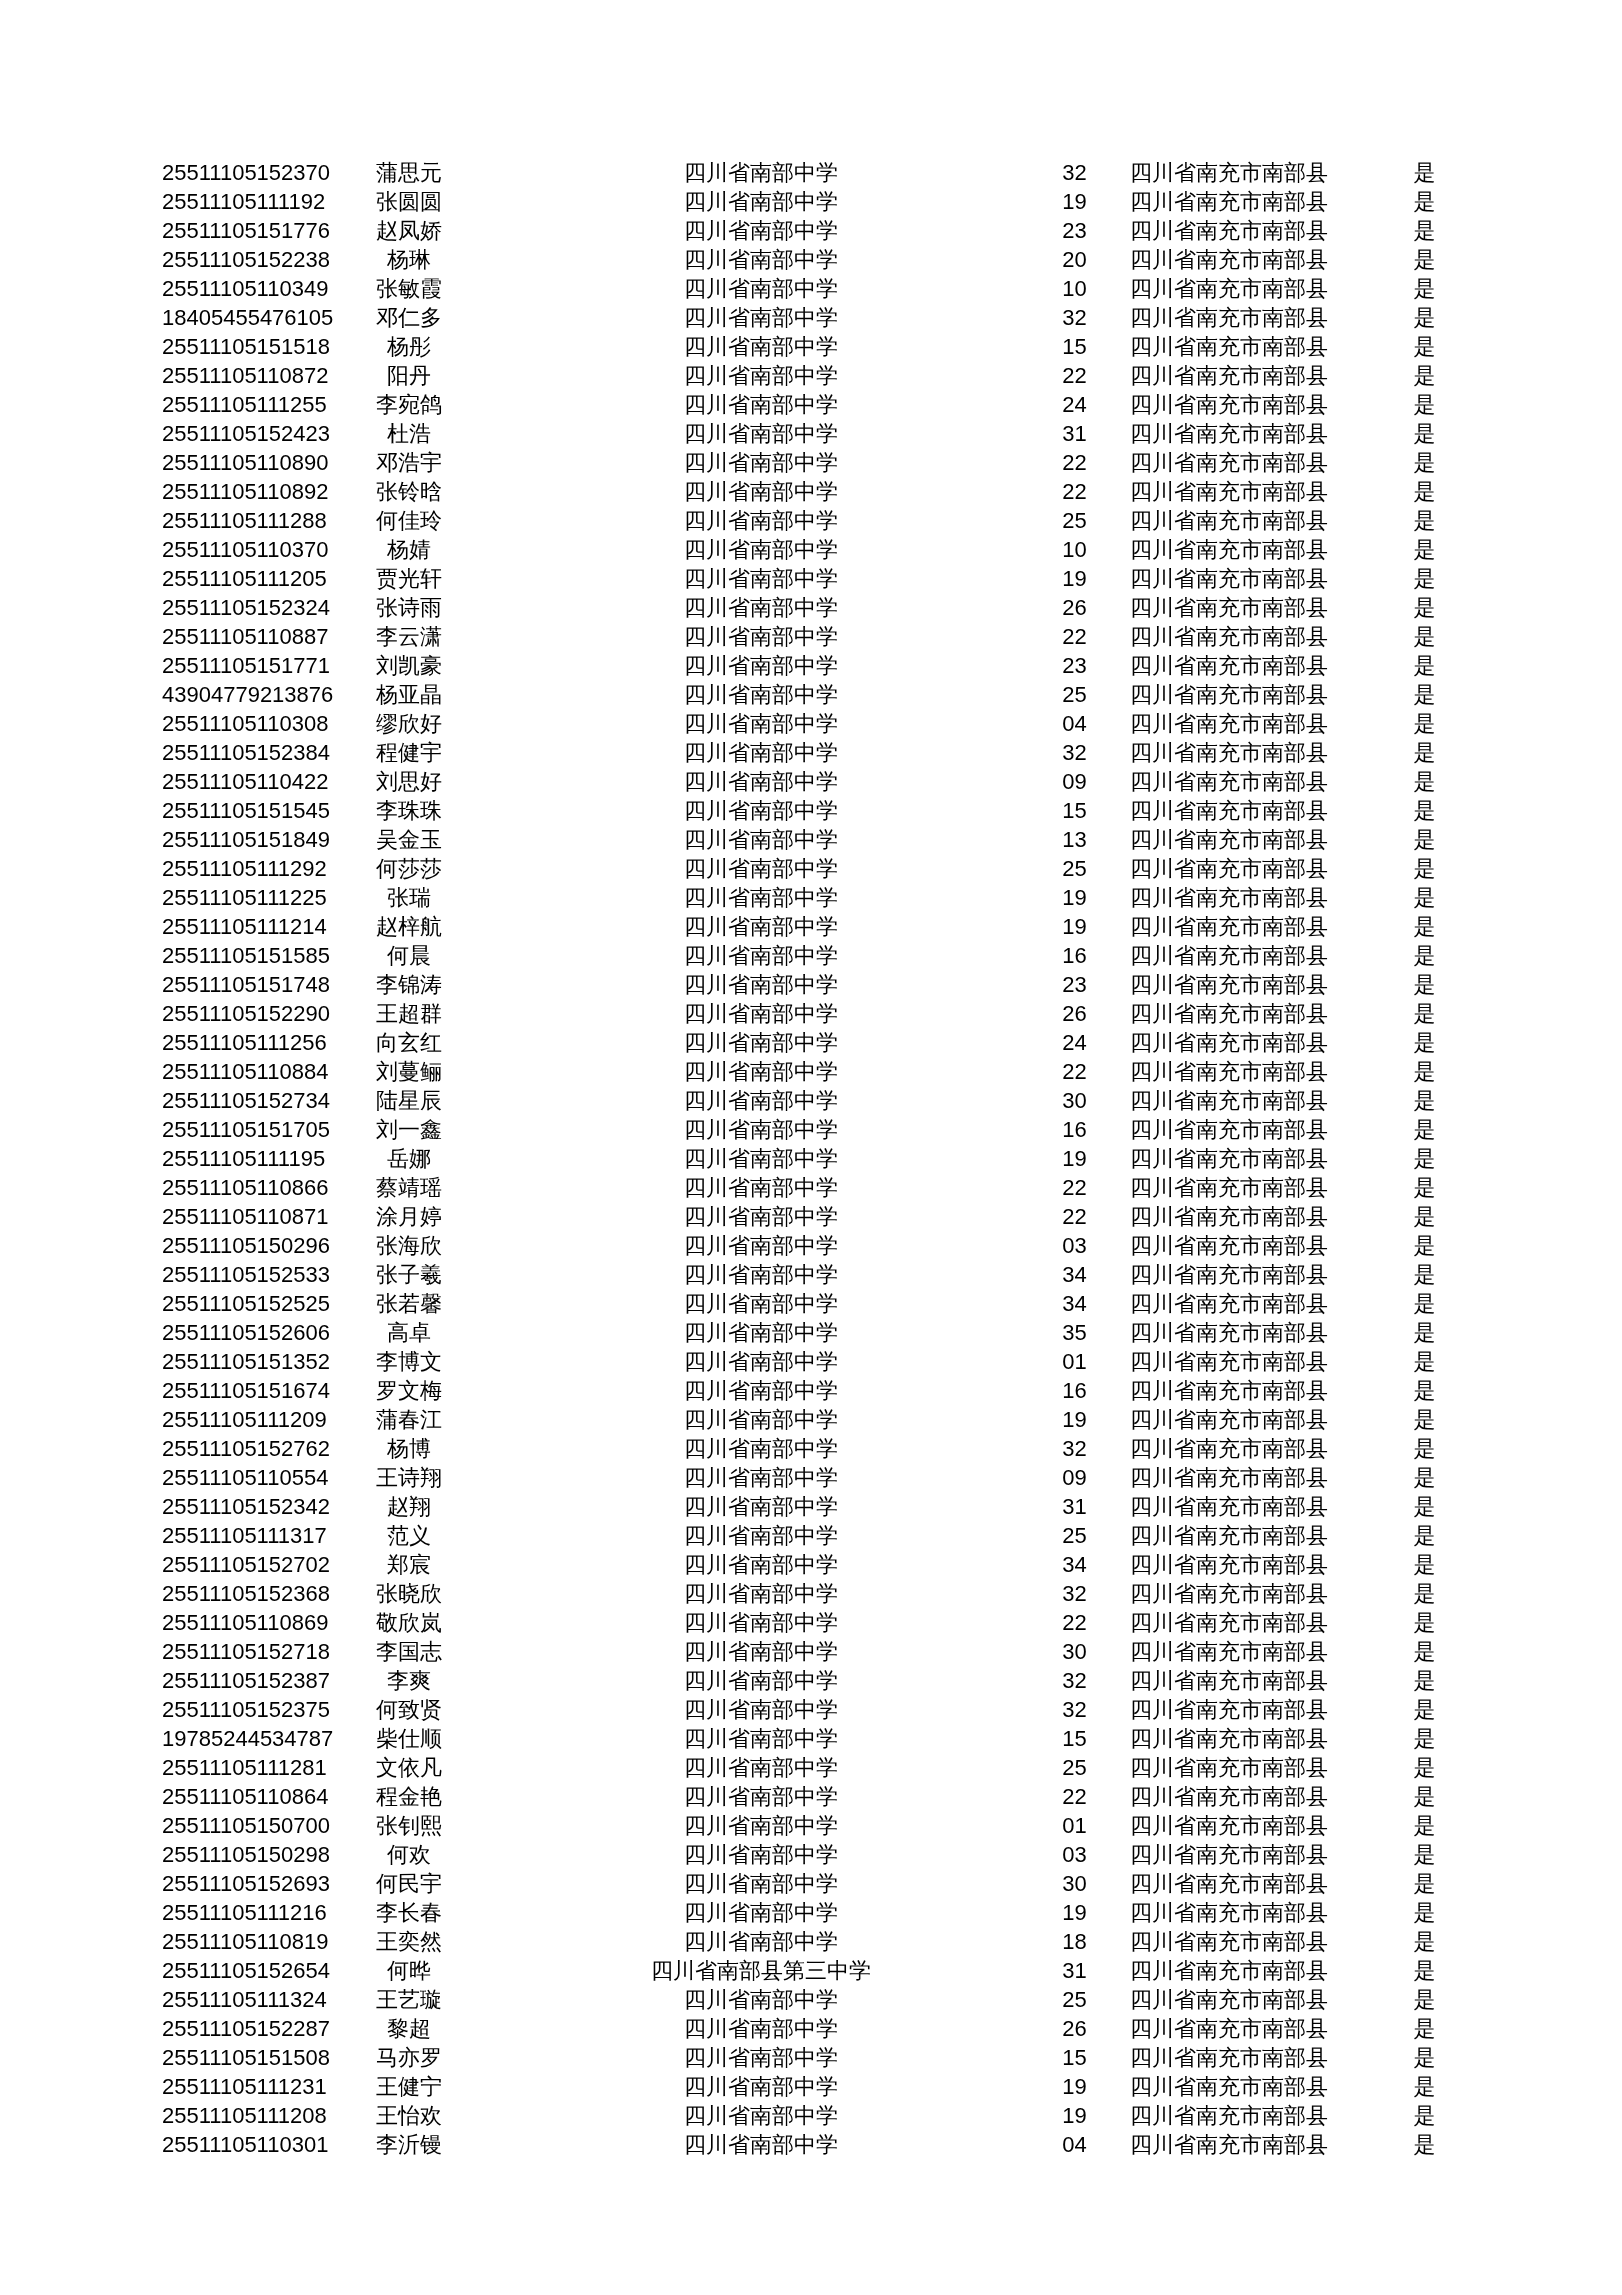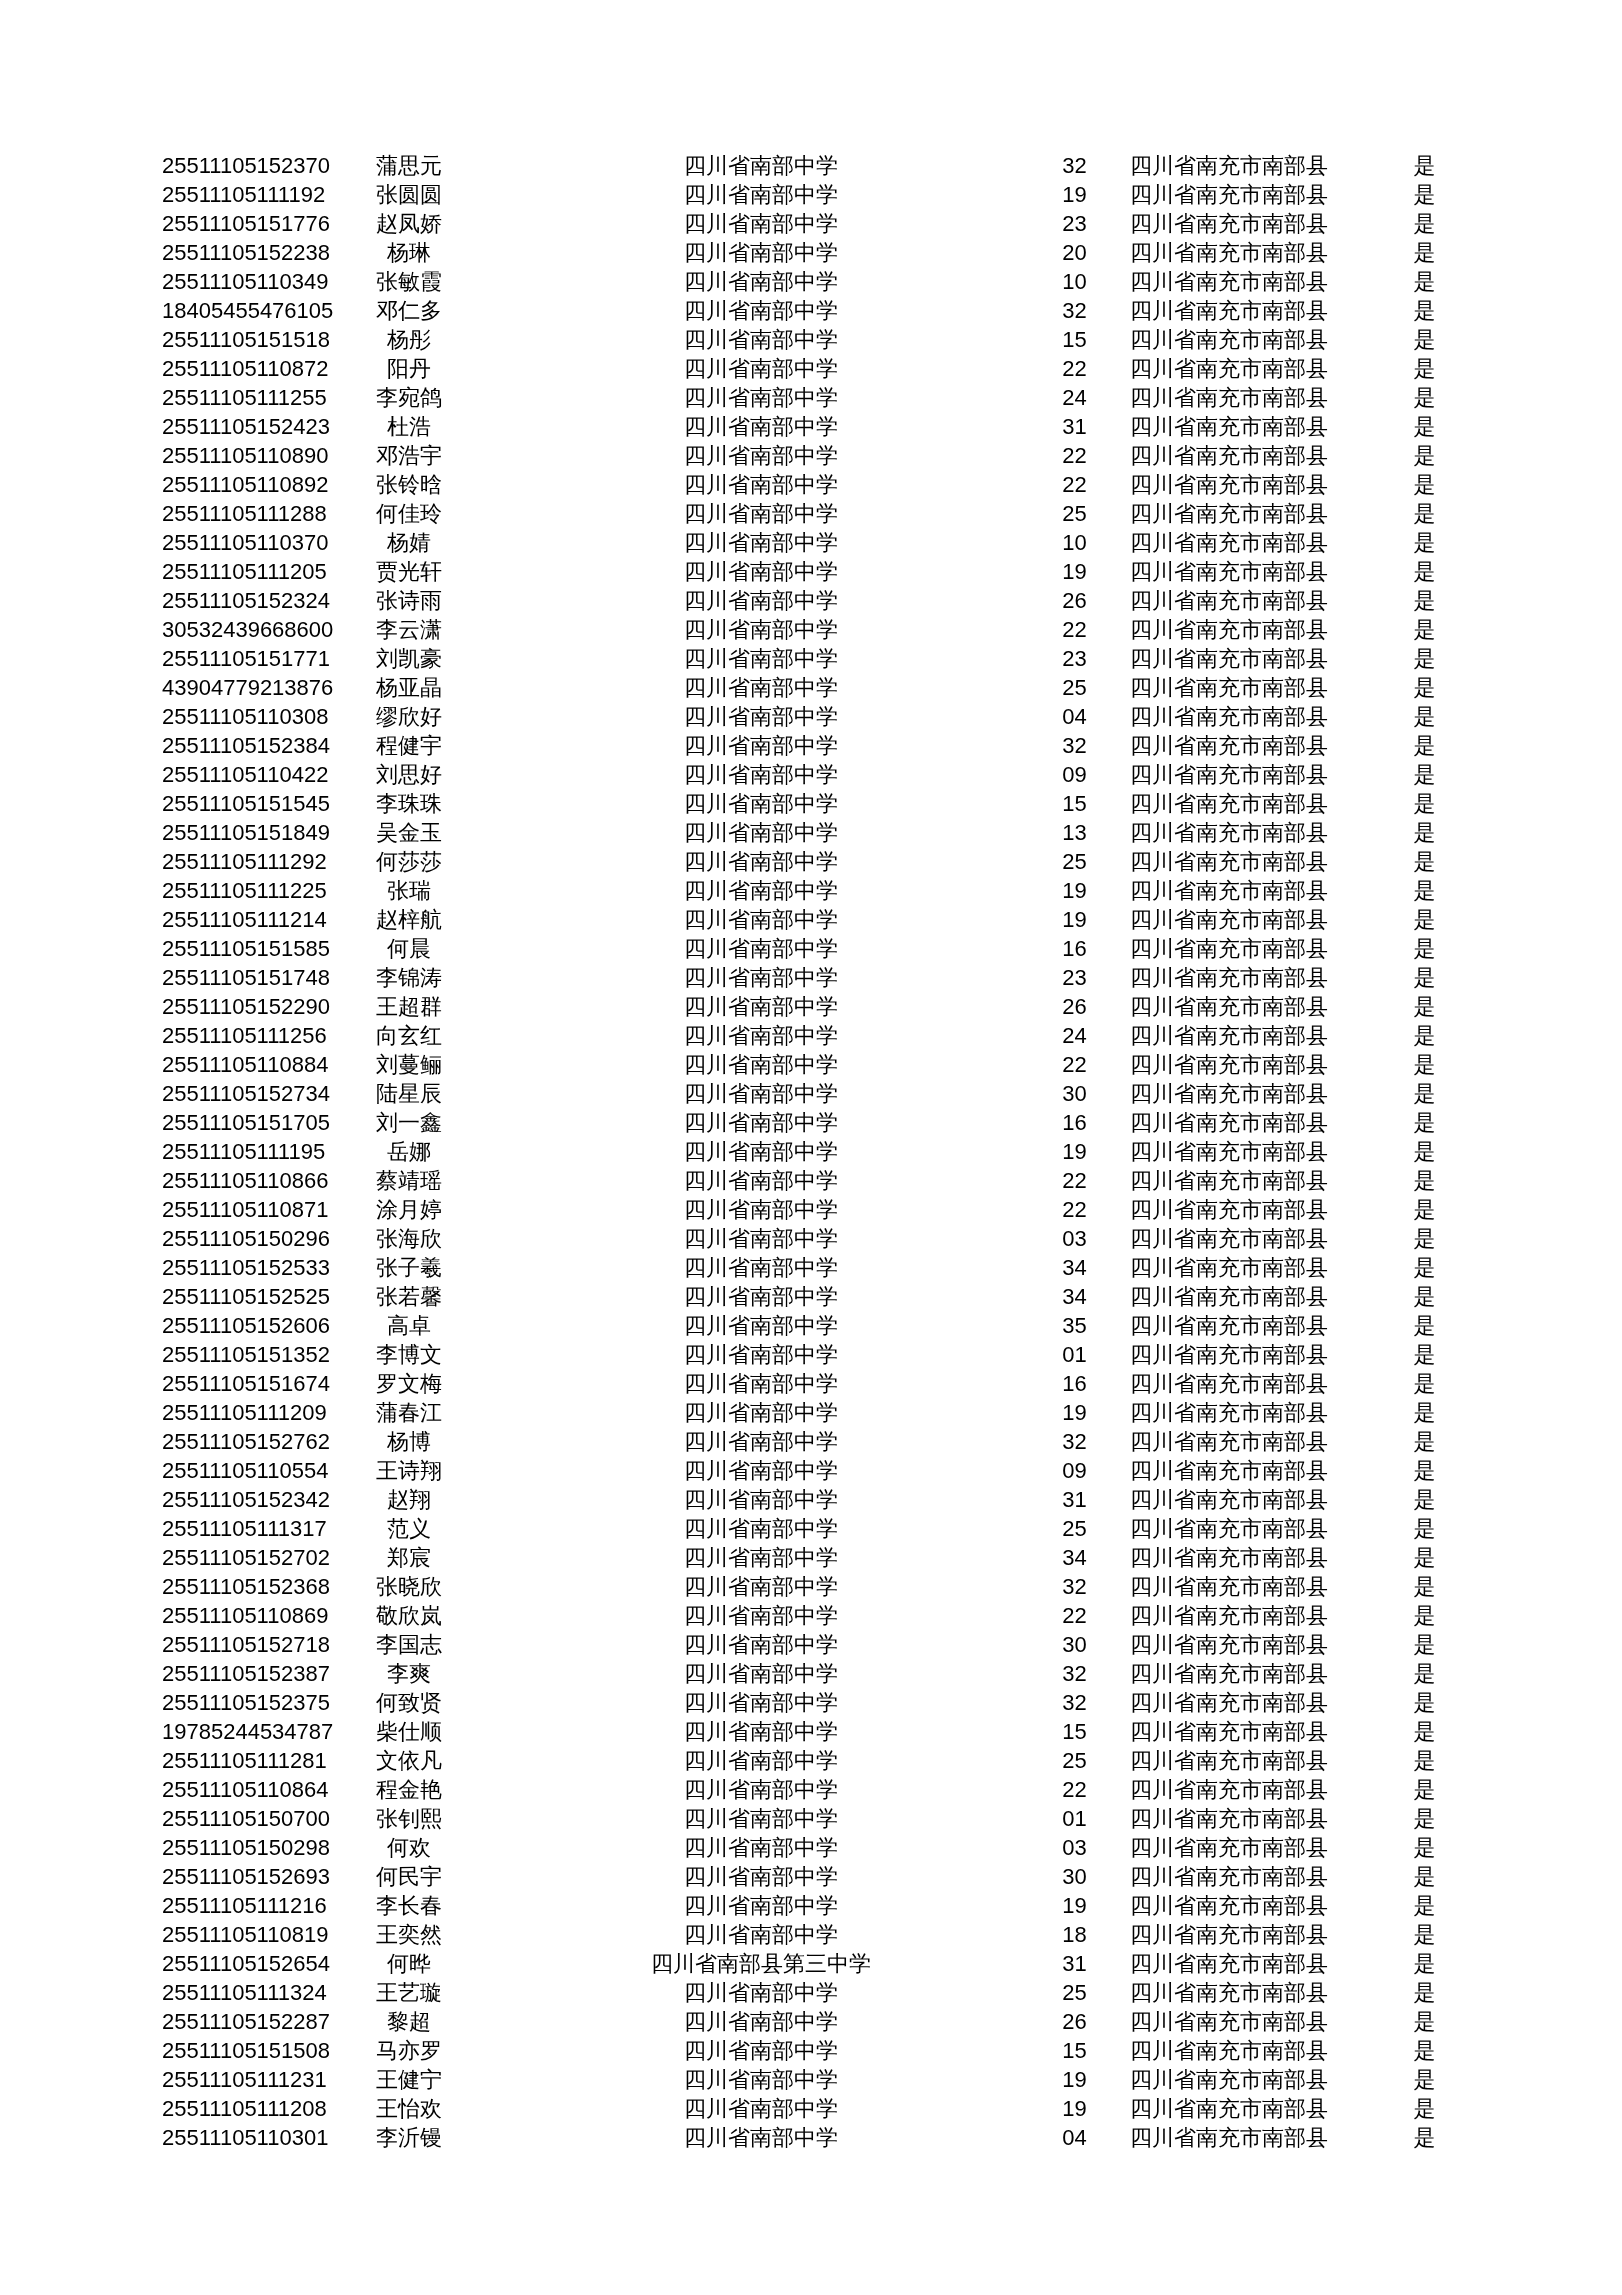--- a/index.html
+++ b/index.html
@@ -11,21 +11,21 @@
     position: relative;
     width: 1623px;
     height: 2295px;
     background: #ffffff;
     overflow: hidden;
     font-family: "Liberation Sans", sans-serif;
     color: #000000;
   }
   .roster {
     position: absolute;
-    top: 151px;
+    top: 158px;
     left: 0;
     width: 1623px;
   }
   .row {
     position: relative;
     height: 29px;
   }
   .cell {
     position: absolute;
     top: 0;
@@ -168,21 +168,21 @@
   </div>
       <div class="row">
     <span class="cell c-id">25511105152324</span>
     <span class="cell c-name">张诗雨</span>
     <span class="cell c-school">四川省南部中学</span>
     <span class="cell c-no">26</span>
     <span class="cell c-region">四川省南充市南部县</span>
     <span class="cell c-flag">是</span>
   </div>
       <div class="row">
-    <span class="cell c-id">30532439668600</span>
+    <span class="cell c-id">25511105110887</span>
     <span class="cell c-name">李云潇</span>
     <span class="cell c-school">四川省南部中学</span>
     <span class="cell c-no">22</span>
     <span class="cell c-region">四川省南充市南部县</span>
     <span class="cell c-flag">是</span>
   </div>
       <div class="row">
     <span class="cell c-id">25511105151771</span>
     <span class="cell c-name">刘凯豪</span>
     <span class="cell c-school">四川省南部中学</span>

